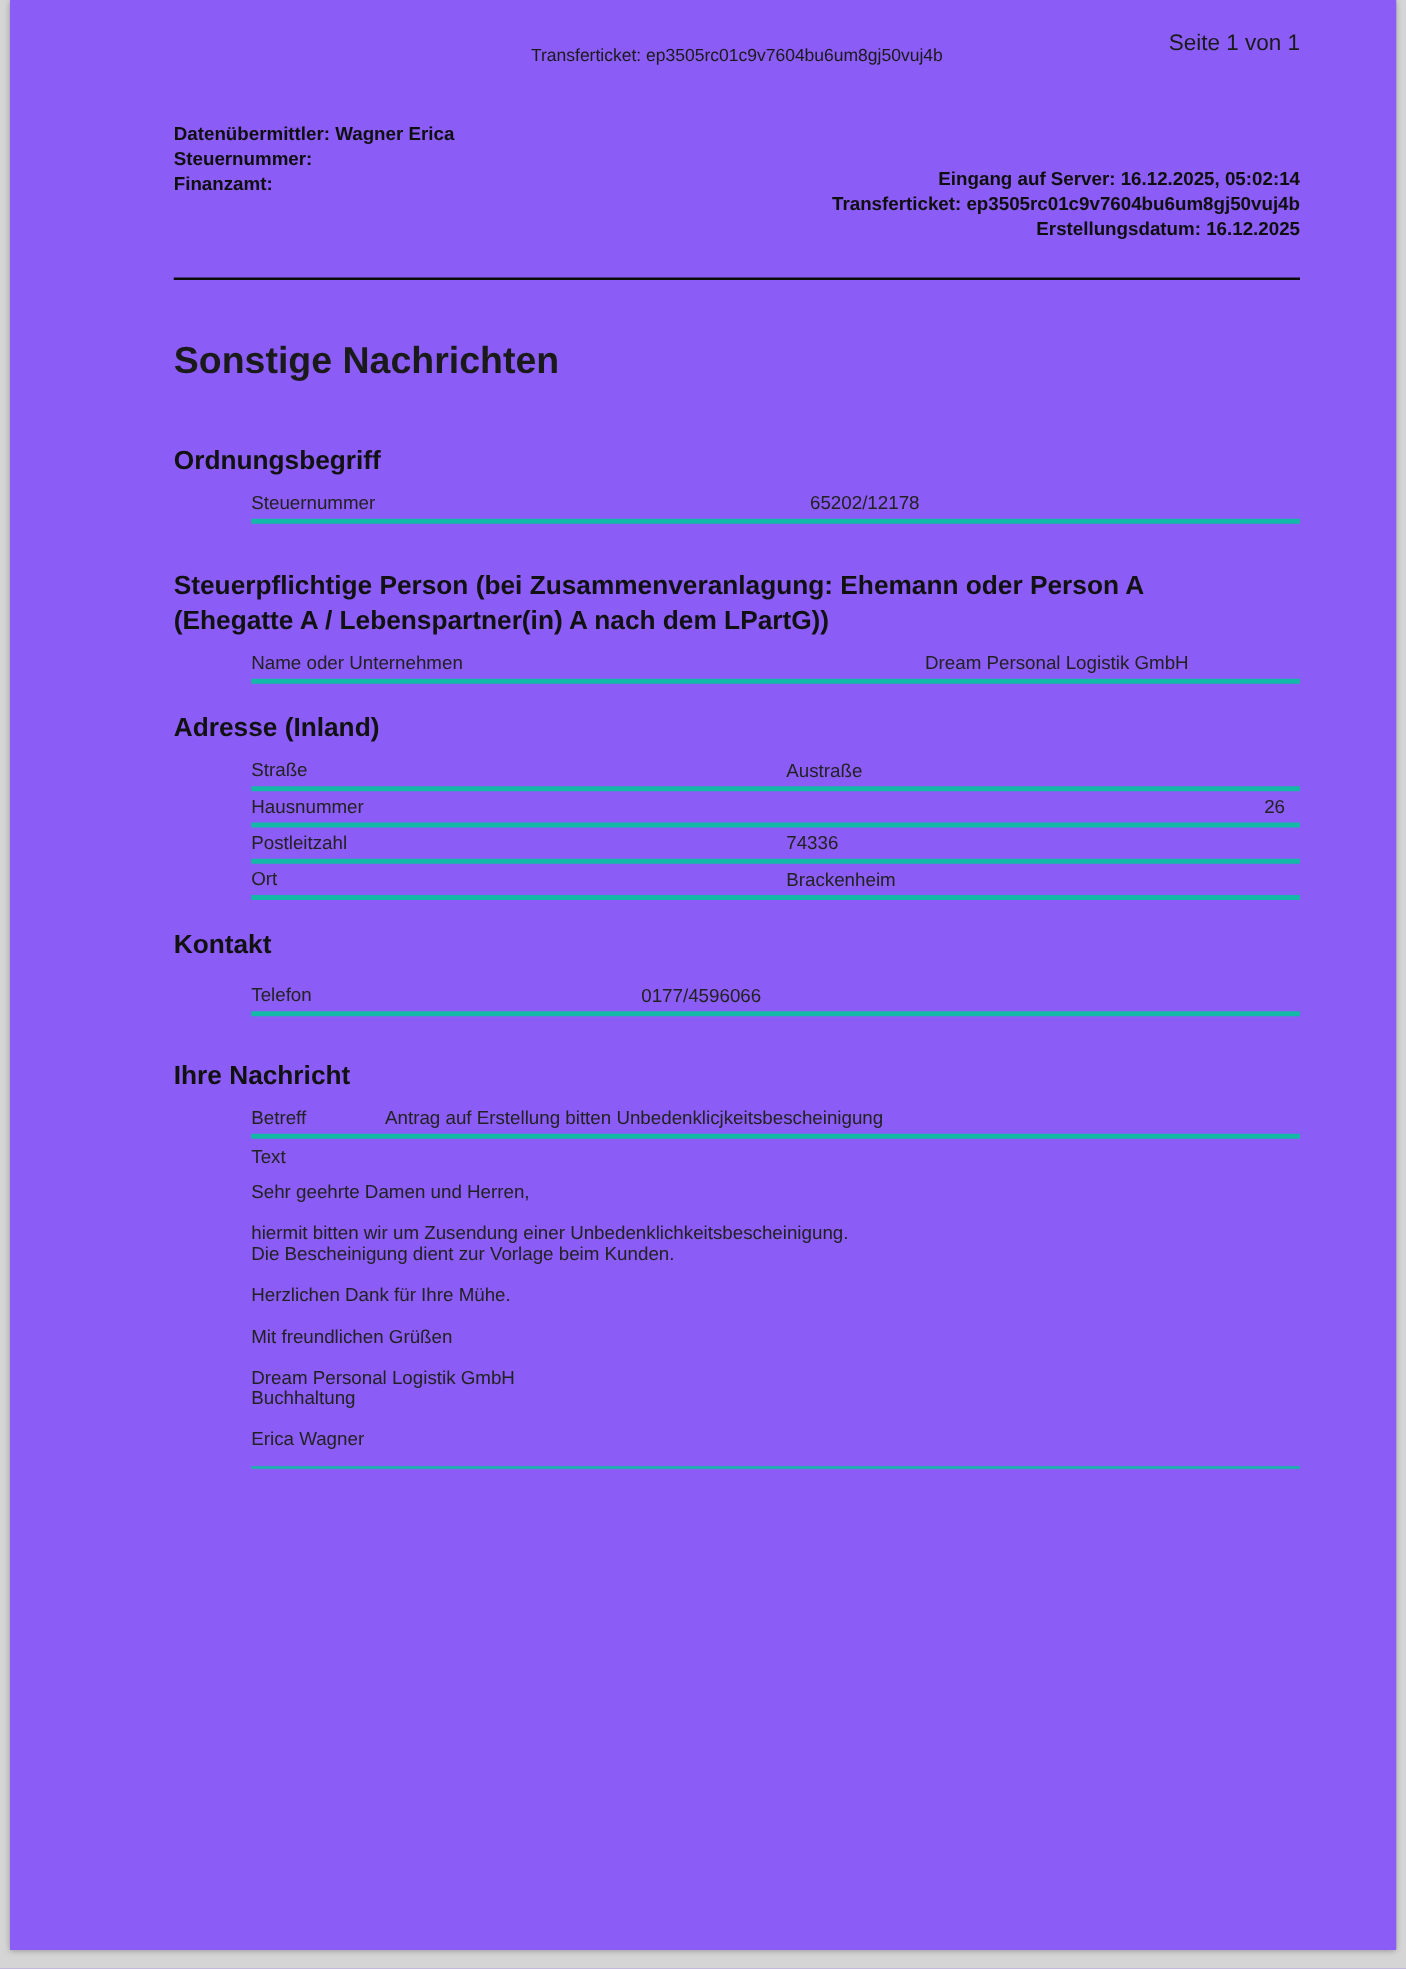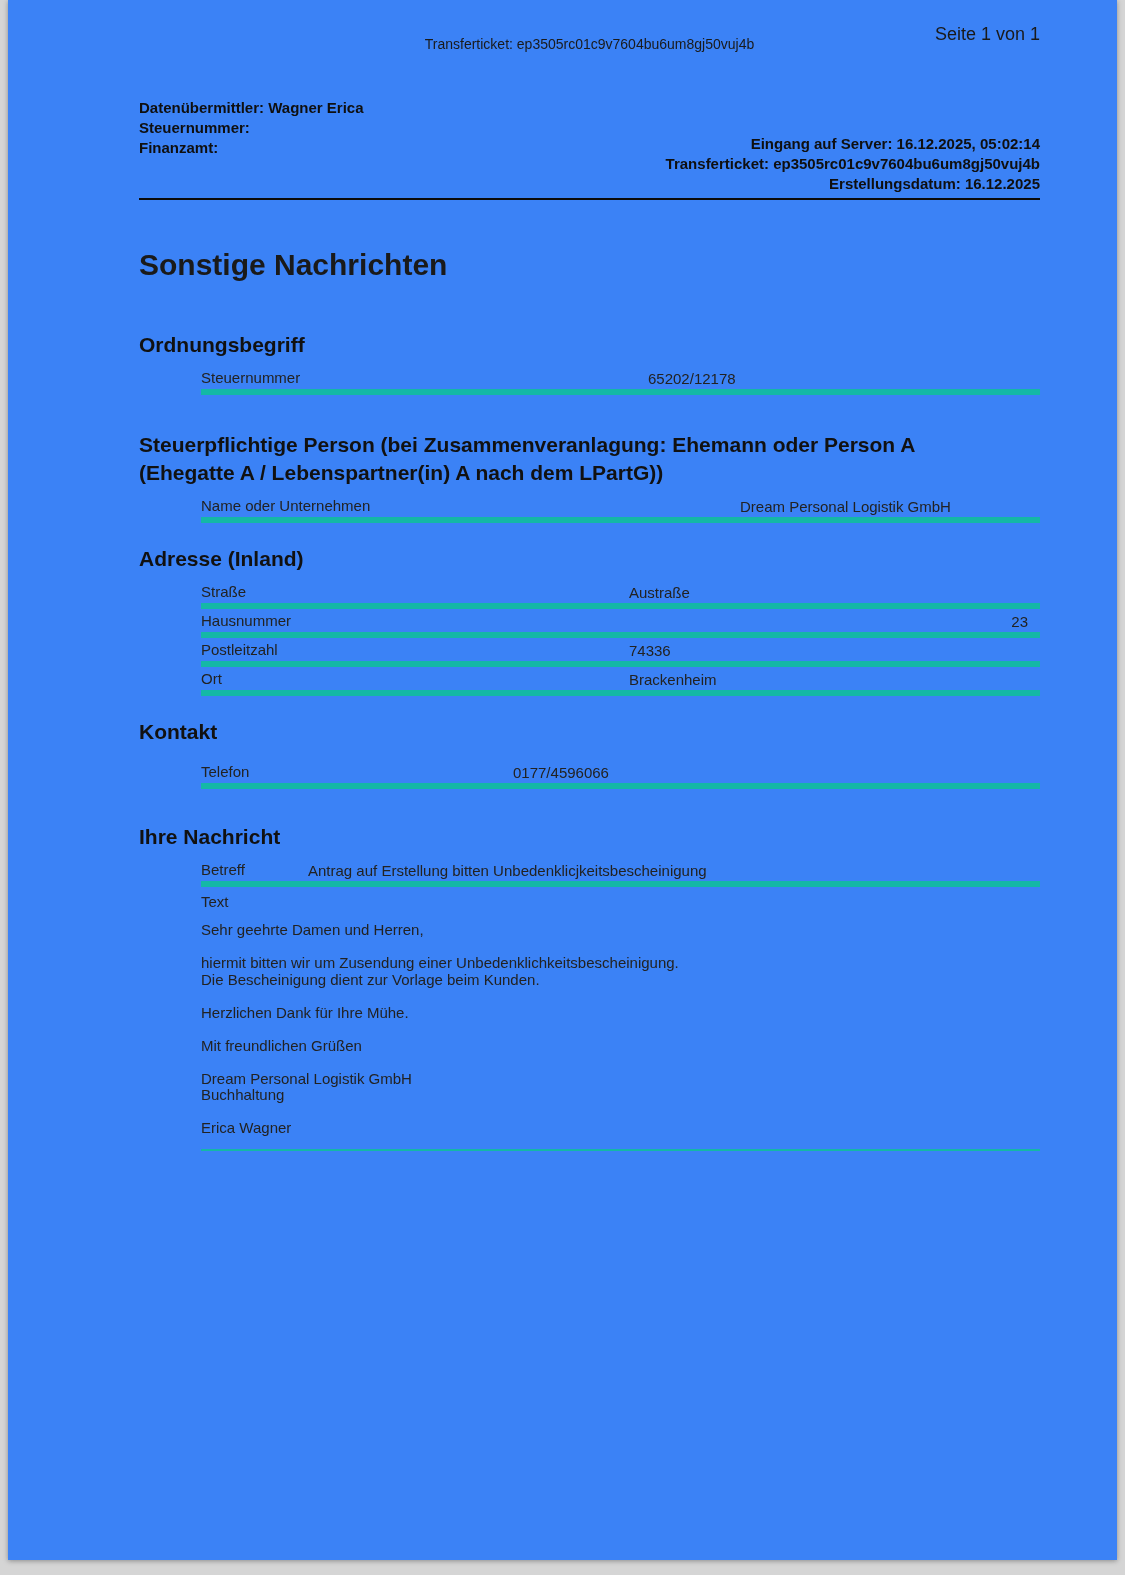--- a/index.html
+++ b/index.html
@@ -6,54 +6,54 @@
   html,body { width:1125px; height:1575px; }
   body {
     background:#d5d5d5;
     font-family:"Liberation Sans", sans-serif;
     color:#222;
     position:relative;
   }
   .page {
     position:absolute; top:0; left:8px;
     width:1109px; height:1560px;
-    background:#3b82f6;
+    background:#8b5cf6;
     box-shadow:0 1px 5px rgba(0,0,0,.35);
   }
   .content { padding:0 77px 0 131px; }
 
   
   .doc-header { position:relative; padding-top:36px; text-align:center; font-size:14px; color:#1a1a1a; }
   .hdr-right { position:absolute; right:0; top:24px; font-size:18px; }
 
   
   .meta {
     margin-top:46px;
     display:flex; justify-content:space-between;
     font-size:15px; font-weight:700; color:#0f0f0f;
     line-height:20px;
-    padding-bottom:4px;
+    padding-bottom:28px;
     border-bottom:2px solid #0b0b0b;
   }
   .meta-right { text-align:right;margin-top:36px; }
 
   h1.title { margin-top:46px; font-size:30px; font-weight:700; line-height:38px; color:#1a1a1a; }
 
   h2.sec { font-size:21px; font-weight:700; line-height:28px; color:#111; max-width:840px; }
   .sec-ordnung   { margin-top:47px; }
   .sec-steuer    { margin-top:36px; }
   .sec-adresse   { margin-top:22px; }
   .sec-kontakt   { margin-top:22px; }
   .sec-nachricht { margin-top:34px; }
 
   .rows { margin-left:62px; margin-top:7px; }
   .rows-lg { margin-top:14px; }
   .row {
     position:relative; height:29px;
-    border-bottom:6px solid #14b8a6;
+    border-bottom:4px solid #14b8a6;
     font-size:15px;
     display:flex; align-items:center;
   }
   .row.no-rule { border-bottom:none; }
   .lbl { color:#222; }
   .val { position:absolute; top:50%; transform:translateY(-50%); color:#222; }
   .v107 { left:107px; }
   .v312 { left:312px; }
   .v428 { left:428px; }
   .v447 { left:447px; }
@@ -117,21 +117,21 @@
 
     <section>
       <h2 class="sec sec-adresse">Adresse (Inland)</h2>
       <div class="rows">
         <div class="row">
           <span class="lbl">Straße</span>
           <span class="val v428">Austraße</span>
         </div>
         <div class="row">
           <span class="lbl">Hausnummer</span>
-          <span class="val vright">23</span>
+          <span class="val vright">26</span>
         </div>
         <div class="row">
           <span class="lbl">Postleitzahl</span>
           <span class="val v428">74336</span>
         </div>
         <div class="row">
           <span class="lbl">Ort</span>
           <span class="val v428">Brackenheim</span>
         </div>
       </div>

